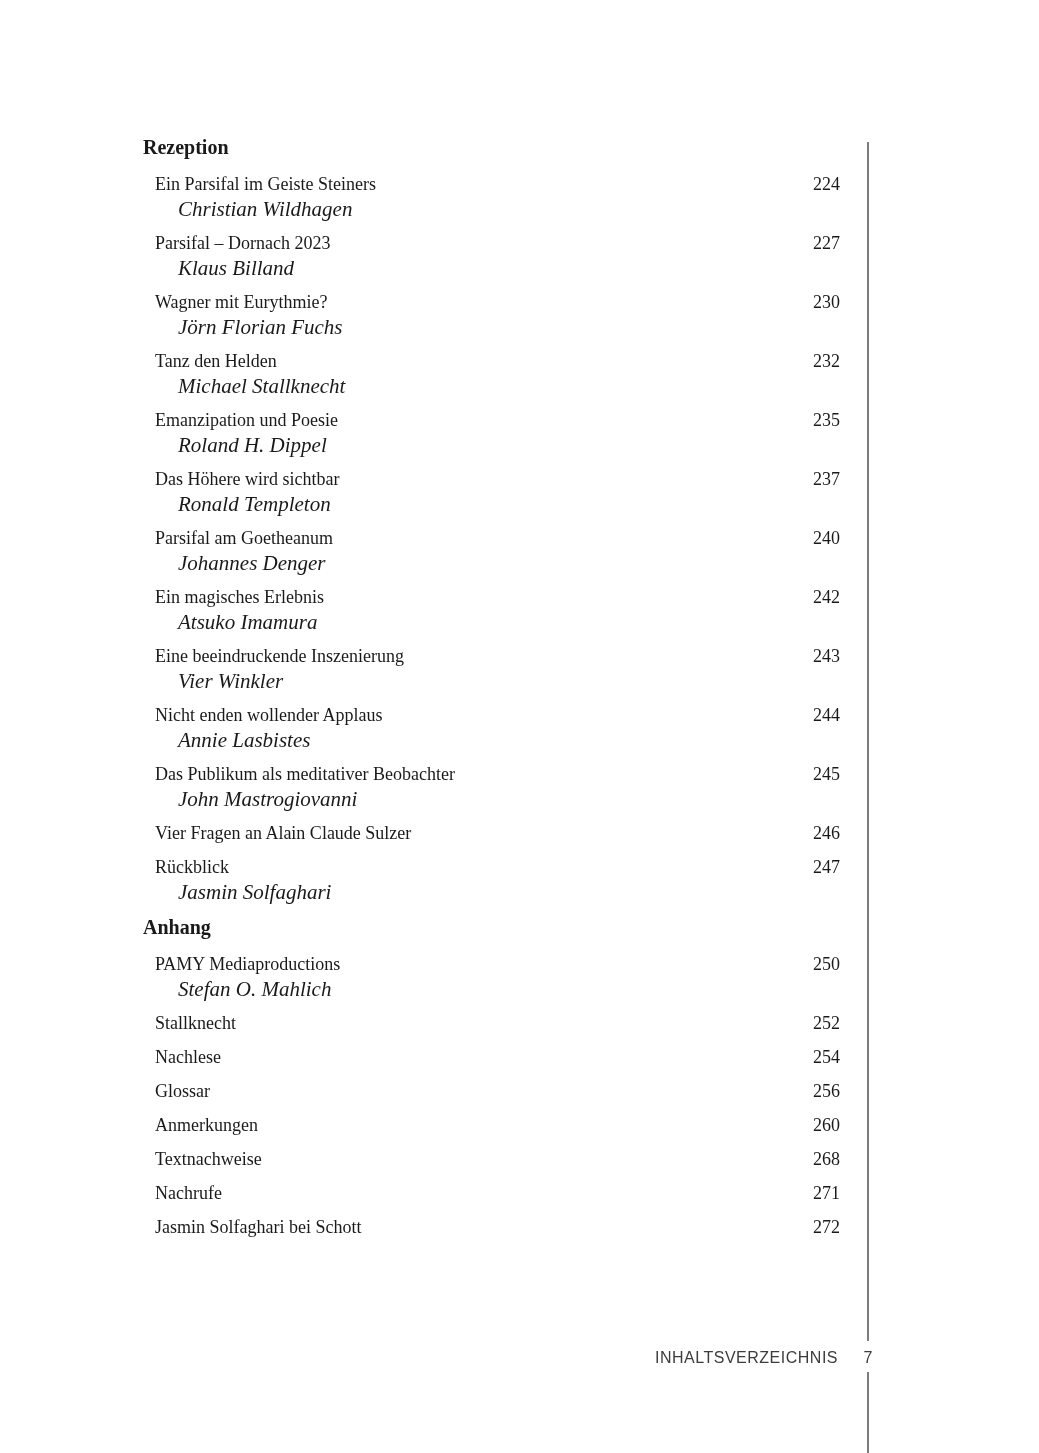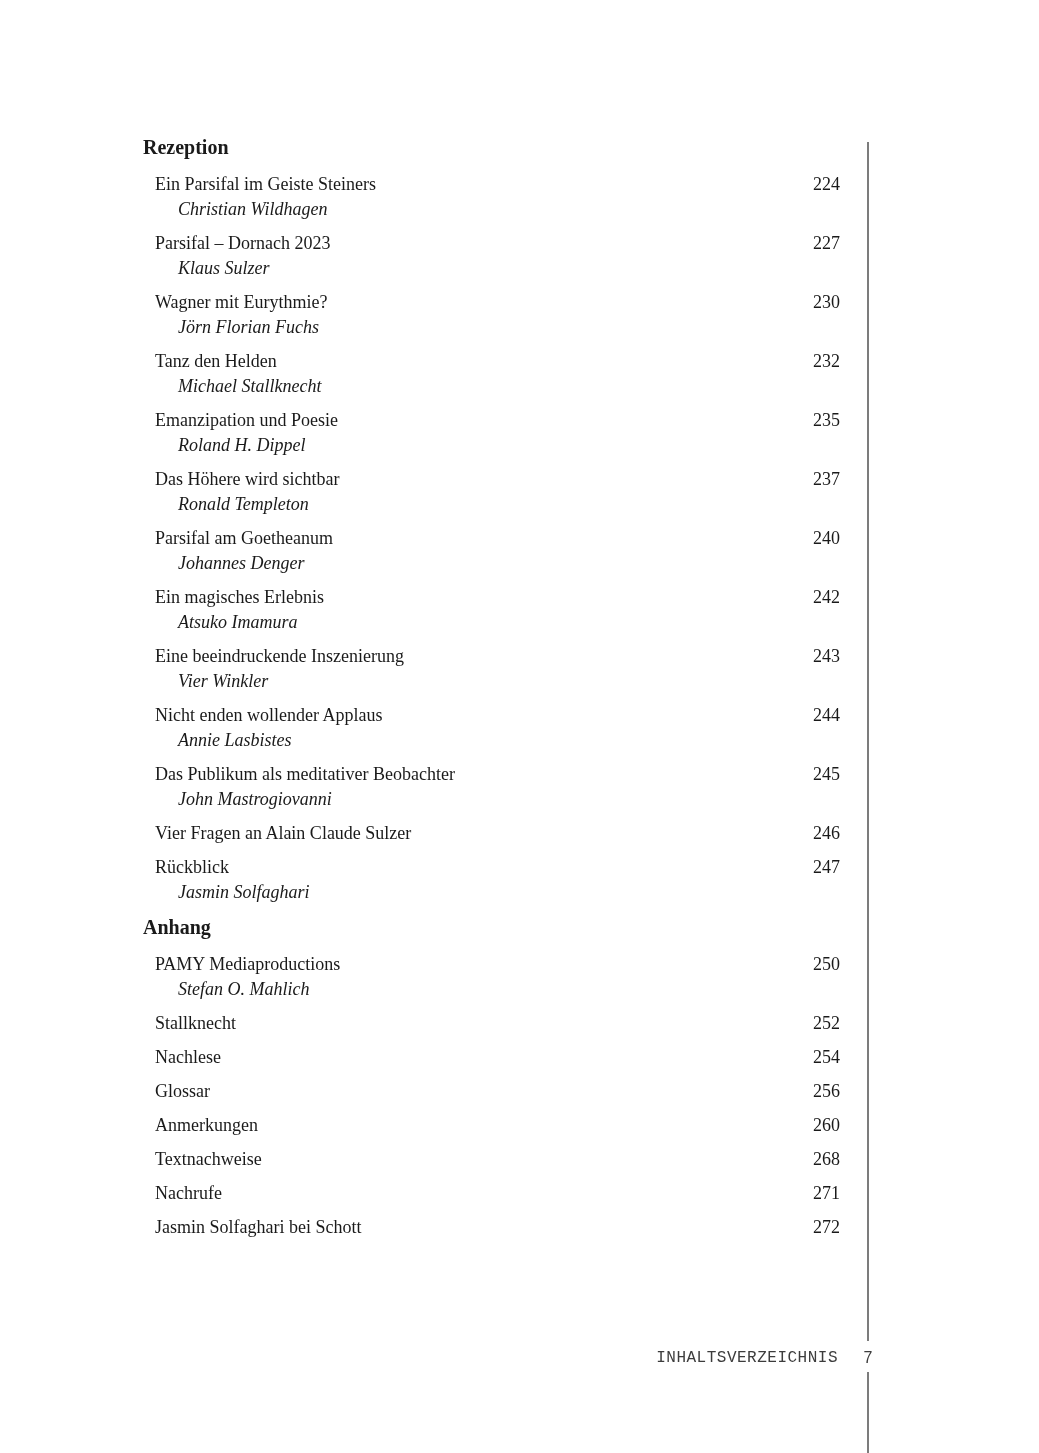--- a/index.html
+++ b/index.html
@@ -56,30 +56,30 @@
     font-size: 18px;
   }
   .entry-page {
     font-size: 18px;
     text-align: right;
     white-space: nowrap;
   }
   .entry-author {
     padding-left: 35px;
     line-height: 25px;
-    font-size: 18px;
+    font-size: 21px;
     font-style: italic;
   }
 
   
   .footer-label {
     position: absolute;
     top: 1350px;
     right: 201px;
-    font-family: Liberation Mono, monospace;
+    font-family: Liberation Sans, sans-serif;
     font-size: 16px;
     line-height: 16px;
     letter-spacing: 0.5px;
     color: #3c3c3c;
   }
   .footer-page {
     position: absolute;
     top: 1350px;
     left: 855px;
     width: 26px;
@@ -106,21 +106,21 @@
       <span class="entry-page">224</span>
     </div>
     <div class="entry-author">Christian Wildhagen</div>
   </div>
 
   <div class="toc-entry">
     <div class="entry-row">
       <span class="entry-title">Parsifal – Dornach 2023</span>
       <span class="entry-page">227</span>
     </div>
-    <div class="entry-author">Klaus Sulzer</div>
+    <div class="entry-author">Klaus Billand</div>
   </div>
 
   <div class="toc-entry">
     <div class="entry-row">
       <span class="entry-title">Wagner mit Eurythmie?</span>
       <span class="entry-page">230</span>
     </div>
     <div class="entry-author">Jörn Florian Fuchs</div>
   </div>
 

